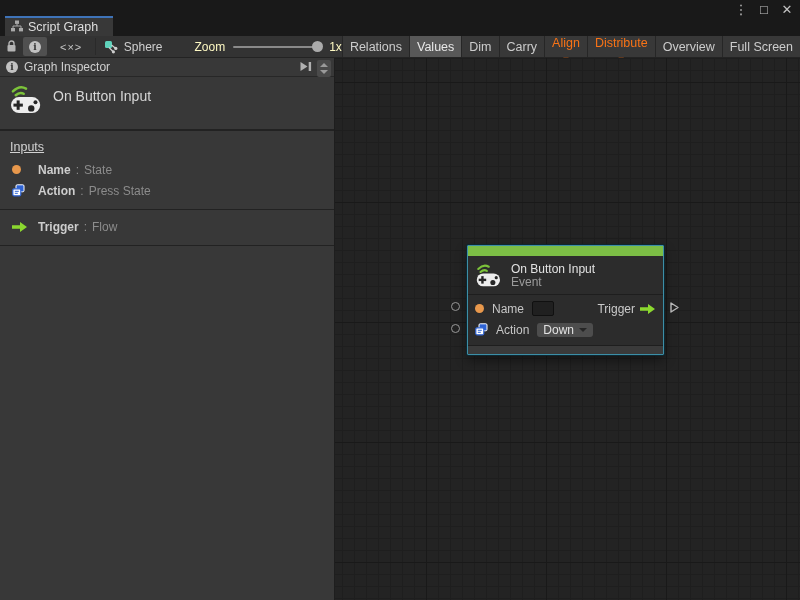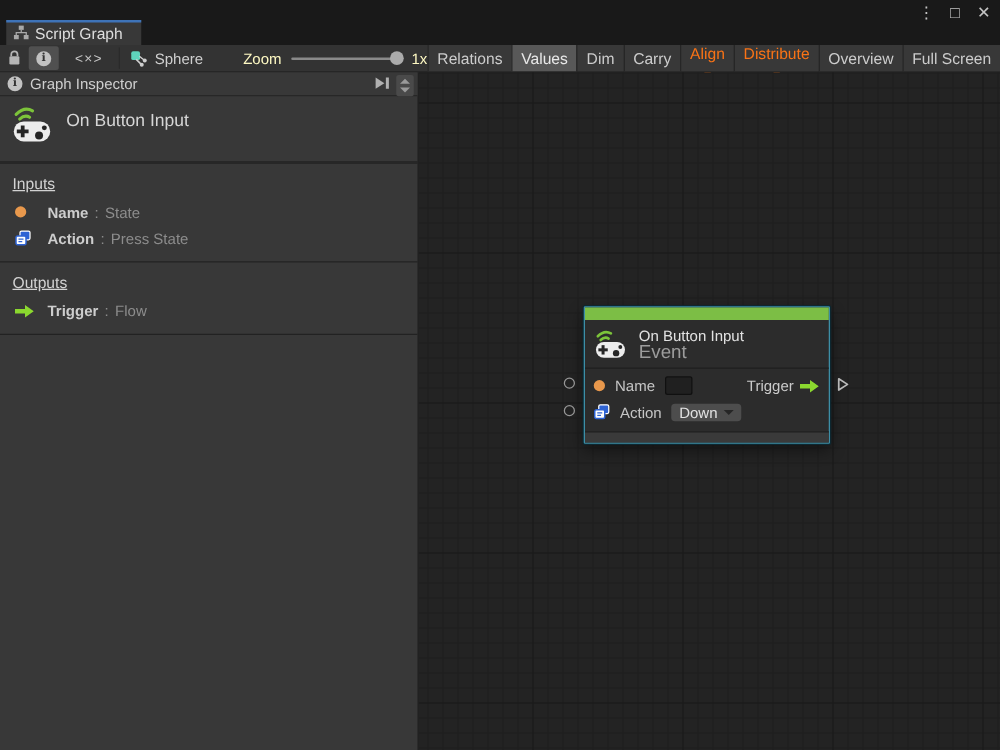--- a/index.html
+++ b/index.html
@@ -72,21 +72,21 @@
       linear-gradient(to bottom, #1e1e1e 1px, transparent 1px);
     background-size: 120px 120px, 120px 120px, 12px 12px, 12px 12px;
     background-position: 91px 24px, 91px 24px, 7px 0px, 7px 0px; }
 
   .node { position:absolute; left:132px; top:187px; width:197px; height:110px;
           background:#2c2c2c; border:1px solid #3d8ea6; border-radius:1px;
           box-shadow:0 0 0 1px #0d2730, 0 5px 12px rgba(0,0,0,.45); }
   .node-accent { height:10px; background:#7cbe45; }
   .node-header { display:flex; align-items:center; gap:8px; padding:3px 8px 4px; height:38px; }
   .node-title { font-size:12px; color:#e2e2e2; line-height:14px; }
-  .node-sub { font-size:15px; color:#9c9c9c; line-height:12px; }
+  .node-sub { font-size:12px; color:#9c9c9c; line-height:12px; }
   .node-divider { height:1px; background:#1e1e1e; }
   .node-body { padding:3px 7px 0; }
   .port-row { height:21px; display:flex; align-items:center; }
   .dot { width:9px; height:9px; border-radius:50%; flex:0 0 auto; }
   .dot.orange { background:#e8984c; }
   .port-label { color:#c6c6c6; margin-left:8px; }
   .name-box { width:22px; height:15px; margin-left:8px; background:#202020;
               border:1px solid #101010; border-radius:2px; }
   .spacer { flex:1; }
   .trigger-label { color:#cacaca; margin-right:5px; }
@@ -241,21 +241,20 @@
             </svg>
           </span>
           <span class="pinfo-name">Action</span>
           <span class="pinfo-sep">:</span>
           <span class="pinfo-type">Press State</span>
         </div>
       </div>
       <div class="divider"></div>
 
       <div class="section">
-        <div class="sec-title">Outputs</div>
         <div class="pinfo-row">
           <span class="pinfo-icon">
             <svg width="16" height="12" viewBox="0 0 16 12">
               <path d="M0 4.2 H8 V1 L15 6 L8 11 V7.8 H0 z" fill="#8bd82f"></path>
             </svg>
           </span>
           <span class="pinfo-name">Trigger</span>
           <span class="pinfo-sep">:</span>
           <span class="pinfo-type">Flow</span>
         </div>

